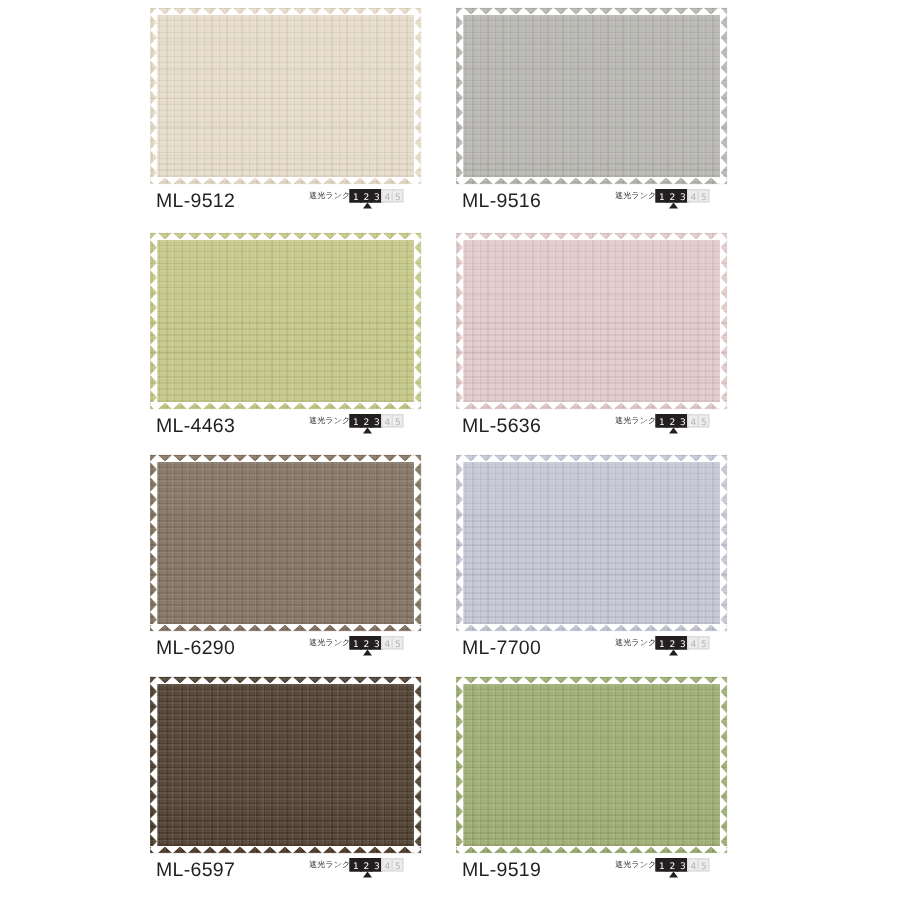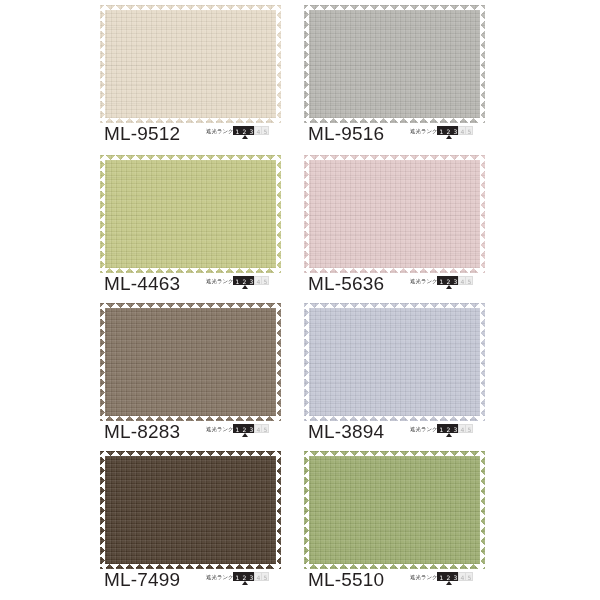--- a/index.html
+++ b/index.html
@@ -99,21 +99,21 @@
     position: absolute;
     left: 4px;
     top: 124px;
     width: 196px;
     height: 24px;
   }
   .code {
     position: absolute;
     left: 4px;
     top: 0px;
-    font-size: 19px;
+    font-size: 13px;
     color: #231f20;
     letter-spacing: .2px;
     white-space: nowrap;
     line-height: 20px;
   }
   .rank {
     position: absolute;
     left: 106px;
     top: 2px;
     display: flex;
@@ -262,21 +262,21 @@
     </div>
     <div class="swatch-cell col-left row-2">
       <div class="fabric-wrap">
         <div class="fabric-body" style="--c: #7f6f5e;"></div>
         <div class="zig zig-top"></div>
         <div class="zig zig-bottom"></div>
         <div class="zig zig-left"></div>
         <div class="zig zig-right"></div>
       </div>
       <div class="caption-row">
-        <div class="code">ML-8283</div>
+        <div class="code">ML-6290</div>
         <div class="rank">
           <span class="rank-label">遮光ランク</span>
           <div class="rank-cells">
             <span class="rank-cell on">1</span>
             <span class="rank-cell on">2</span>
             <span class="rank-cell on">3</span>
             <span class="rank-cell off">4</span>
             <span class="rank-cell off">5</span>
             <span class="rank-marker" style="left: 8px;"></span>
           </div>
@@ -285,21 +285,21 @@
     </div>
     <div class="swatch-cell col-right row-2">
       <div class="fabric-wrap">
         <div class="fabric-body" style="--c: #c2c5d3;"></div>
         <div class="zig zig-top"></div>
         <div class="zig zig-bottom"></div>
         <div class="zig zig-left"></div>
         <div class="zig zig-right"></div>
       </div>
       <div class="caption-row">
-        <div class="code">ML-3894</div>
+        <div class="code">ML-7700</div>
         <div class="rank">
           <span class="rank-label">遮光ランク</span>
           <div class="rank-cells">
             <span class="rank-cell on">1</span>
             <span class="rank-cell on">2</span>
             <span class="rank-cell on">3</span>
             <span class="rank-cell off">4</span>
             <span class="rank-cell off">5</span>
             <span class="rank-marker" style="left: 8px;"></span>
           </div>
@@ -308,21 +308,21 @@
     </div>
     <div class="swatch-cell col-left row-3">
       <div class="fabric-wrap">
         <div class="fabric-body" style="--c: #483829;"></div>
         <div class="zig zig-top"></div>
         <div class="zig zig-bottom"></div>
         <div class="zig zig-left"></div>
         <div class="zig zig-right"></div>
       </div>
       <div class="caption-row">
-        <div class="code">ML-7499</div>
+        <div class="code">ML-6597</div>
         <div class="rank">
           <span class="rank-label">遮光ランク</span>
           <div class="rank-cells">
             <span class="rank-cell on">1</span>
             <span class="rank-cell on">2</span>
             <span class="rank-cell on">3</span>
             <span class="rank-cell off">4</span>
             <span class="rank-cell off">5</span>
             <span class="rank-marker" style="left: 8px;"></span>
           </div>
@@ -331,21 +331,21 @@
     </div>
     <div class="swatch-cell col-right row-3">
       <div class="fabric-wrap">
         <div class="fabric-body" style="--c: #99aa6c;"></div>
         <div class="zig zig-top"></div>
         <div class="zig zig-bottom"></div>
         <div class="zig zig-left"></div>
         <div class="zig zig-right"></div>
       </div>
       <div class="caption-row">
-        <div class="code">ML-5510</div>
+        <div class="code">ML-9519</div>
         <div class="rank">
           <span class="rank-label">遮光ランク</span>
           <div class="rank-cells">
             <span class="rank-cell on">1</span>
             <span class="rank-cell on">2</span>
             <span class="rank-cell on">3</span>
             <span class="rank-cell off">4</span>
             <span class="rank-cell off">5</span>
             <span class="rank-marker" style="left: 8px;"></span>
           </div>

